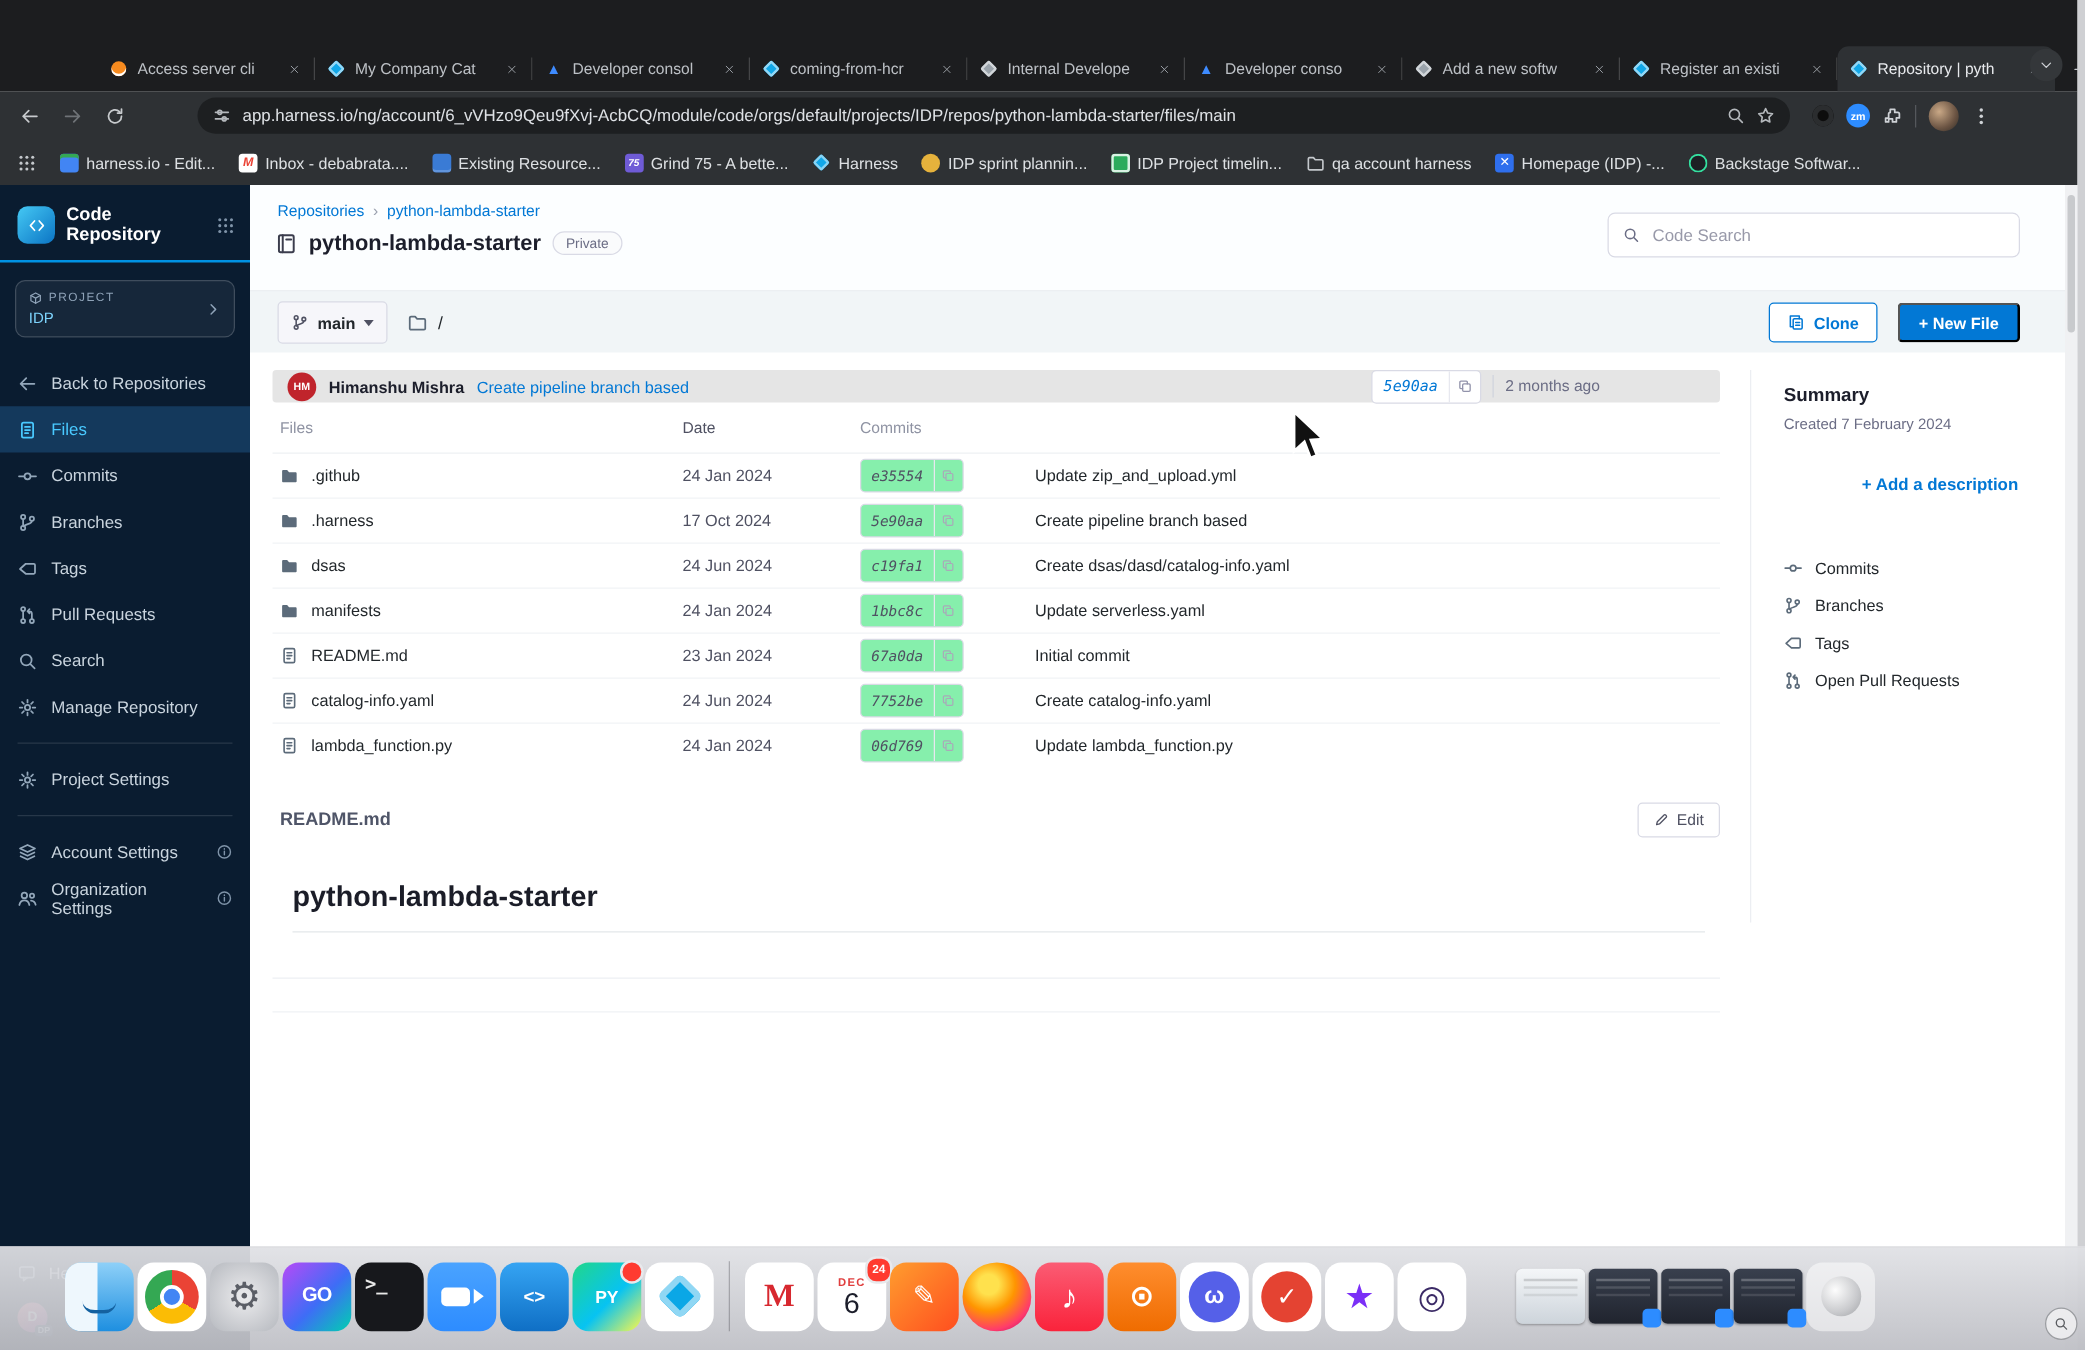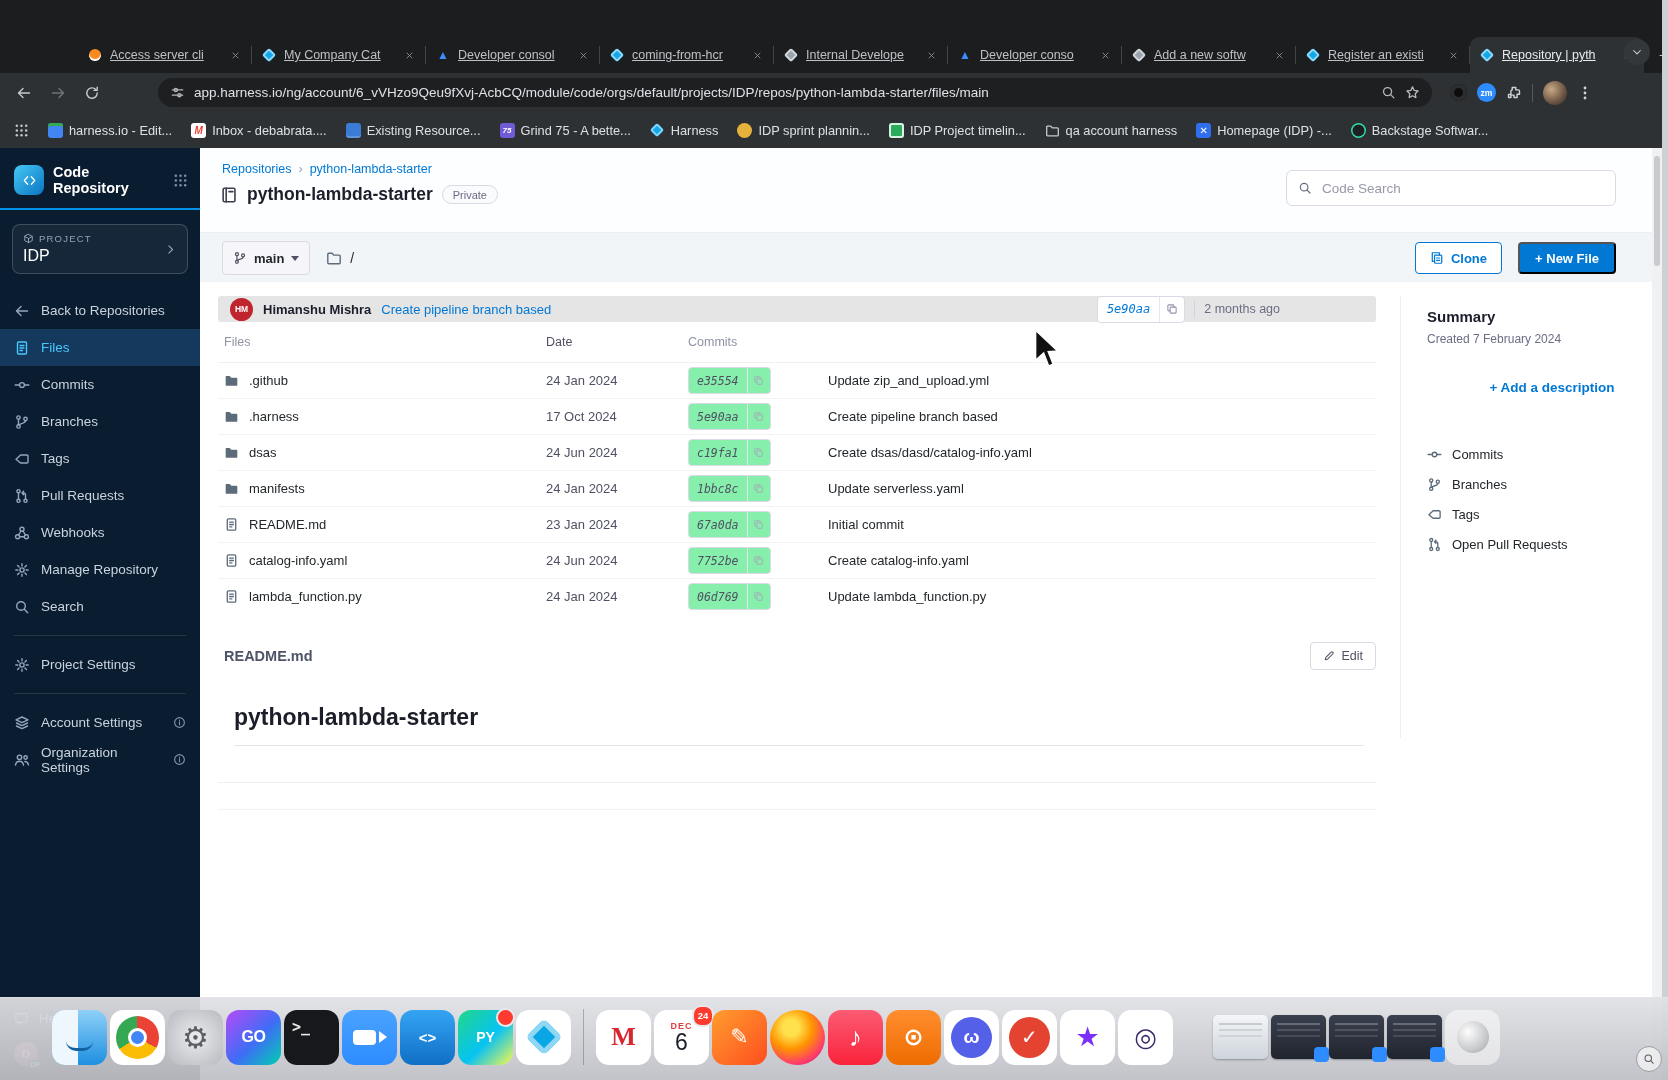--- a/index.html
+++ b/index.html
@@ -4,21 +4,21 @@
 <style>
   html,body{margin:0;padding:0;width:1668px;height:1080px;overflow:hidden;background:#cfd0d3;
     font-family:"Liberation Sans","DejaVu Sans",sans-serif;-webkit-font-smoothing:antialiased;}
   .win{position:absolute;inset:0 6px 0 0;background:#fff;}
   
   .tabstrip{height:73px;background:#1c1d1f;display:flex;align-items:flex-end;padding-left:78px;position:relative;}
   .tab{width:156px;height:36px;display:flex;align-items:center;gap:7px;padding:0 9px;color:#bdc1c6;
     font-size:12.5px;border-radius:9px 9px 0 0;position:relative;flex:none;overflow:hidden;}
   .tab:not(.active)::after{content:"";position:absolute;right:0;top:9px;bottom:9px;width:1px;background:rgba(255,255,255,.18);}
   .tab.active{background:#2e3134;color:#e8eaed;}
-  .tab-t{white-space:nowrap;overflow:hidden;flex:1;min-width:0;text-decoration:underline;}
+  .tab-t{white-space:nowrap;overflow:hidden;flex:1;min-width:0;}
   .tab-x{width:16px;height:16px;flex:none;color:#9aa0a6;display:flex;align-items:center;justify-content:center;border-radius:50%;}
   .tab-x svg{width:9px;height:9px;}
   .fav{width:16px;height:16px;flex:none;display:flex;align-items:center;justify-content:center;}
   .fav-harness i,.fav-gray i{display:block;width:10px;height:10px;background:#11a7e8;transform:rotate(45deg);border-radius:2px;
      box-shadow:inset 0 0 0 2px rgba(255,255,255,.55);}
   .fav-gray i{background:#9aa3ab;}
   .fav-openvpn i{display:block;width:12px;height:12px;border-radius:50%;background:#f78b1f;box-shadow:inset 0 -2px 0 #fff;}
   .fav-atl{color:#3e8bff;font-size:12px;font-weight:bold;}
   .newtab{width:28px;height:28px;margin:0 0 4px 6px;border-radius:50%;color:#c3c6ca;display:flex;align-items:center;justify-content:center;flex:none;}
   .newtab svg{width:13px;height:13px;}
@@ -70,21 +70,21 @@
   .sb-logo svg{width:15px;height:15px;}
   .sb-title{font-size:14.5px;font-weight:bold;color:#fff;flex:1;}
   .sb-grid{color:#7f93a8;display:flex;}
   .sb-grid svg{width:15px;height:15px;}
   .sb-line{height:2px;background:#0092e4;}
   .proj{margin:14px 12px 18px;border:1px solid rgba(255,255,255,.18);background:rgba(255,255,255,.05);border-radius:8px;
     padding:8px 10px;display:flex;align-items:center;gap:40px;}
   .proj-col{flex:1;min-width:0;}
   .proj-lab{display:flex;align-items:center;gap:5px;font-size:9.5px;letter-spacing:1.2px;color:#8fa3b8;}
   .proj-lab svg{width:11px;height:11px;}
-  .proj-name{font-size:16px;color:#ffffff;margin-top:3px;}
+  .proj-name{font-size:12px;color:#7dd3fc;margin-top:3px;}
   .proj-chev{color:#8fa3b8;display:flex;}
   .proj-chev svg{width:13px;height:13px;}
   .sb-item{height:37px;display:flex;align-items:center;gap:11px;padding:0 14px;font-size:13.5px;color:#c9d4de;}
   .sb-item svg{width:16px;height:16px;flex:none;}
   .sb-item .ic{color:#93a7ba;display:flex;flex:none;}
   .sb-item.active{background:#14395c;color:#49c9ff;}
   .sb-item.active .ic{color:#49c9ff;}
   .sb-item .inf{margin-left:auto;color:#7f93a8;display:flex;}
   .sb-item .inf svg{width:13px;height:13px;}
   .sb-div{height:1px;background:rgba(255,255,255,.12);margin:10px 14px;}
@@ -569,45 +569,34 @@
               <circle cx="4.5" cy="12.8" r="1.6"></circle>
               <circle cx="11.5" cy="12.8" r="1.6"></circle>
               <path d="M4.5 4.9v6.2M11.5 11.1V7a2 2 0 0 0-2-2H8.2M9.6 3.3 8 5l1.6 1.7"></path>
             </svg>
           </span>
         <span>Pull Requests</span>
       </div>
       <div class="sb-item">
         <span class="ic">
             <svg viewBox="0 0 16 16" fill="none" stroke="currentColor" stroke-width="1.4" stroke-linecap="round" stroke-linejoin="round" width="100%" height="100%">
-              <circle cx="8" cy="4.2" r="2"></circle>
-              <circle cx="3.6" cy="11.8" r="2"></circle>
-              <circle cx="12.4" cy="11.8" r="2"></circle>
-              <path d="M7 6 4.6 10M9 6l2.4 4M5.7 11.8h4.6"></path>
-            </svg>
-          </span>
-        <span>Webhooks</span>
+              <circle cx="7" cy="7" r="4.3"></circle>
+              <path d="m10.3 10.3 3.4 3.4"></path>
+            </svg>
+          </span>
+        <span>Search</span>
       </div>
       <div class="sb-item">
         <span class="ic">
             <svg viewBox="0 0 16 16" fill="none" stroke="currentColor" stroke-width="1.4" stroke-linecap="round" stroke-linejoin="round" width="100%" height="100%">
               <circle cx="8" cy="8" r="2.1"></circle>
               <path d="M8 1.8v2.1M8 12.1v2.1M1.8 8h2.1M12.1 8h2.1M3.6 3.6l1.5 1.5M10.9 10.9l1.5 1.5M12.4 3.6l-1.5 1.5M5.1 10.9l-1.5 1.5"></path>
             </svg>
           </span>
         <span>Manage Repository</span>
-      </div>
-      <div class="sb-item">
-        <span class="ic">
-            <svg viewBox="0 0 16 16" fill="none" stroke="currentColor" stroke-width="1.4" stroke-linecap="round" stroke-linejoin="round" width="100%" height="100%">
-              <circle cx="7" cy="7" r="4.3"></circle>
-              <path d="m10.3 10.3 3.4 3.4"></path>
-            </svg>
-          </span>
-        <span>Search</span>
       </div>
       <div class="sb-div"></div>
       <div class="sb-item">
         <span class="ic">
             <svg viewBox="0 0 16 16" fill="none" stroke="currentColor" stroke-width="1.4" stroke-linecap="round" stroke-linejoin="round" width="100%" height="100%">
               <circle cx="8" cy="8" r="2.1"></circle>
               <path d="M8 1.8v2.1M8 12.1v2.1M1.8 8h2.1M12.1 8h2.1M3.6 3.6l1.5 1.5M10.9 10.9l1.5 1.5M12.4 3.6l-1.5 1.5M5.1 10.9l-1.5 1.5"></path>
             </svg>
           </span>
         <span>Project Settings</span>

